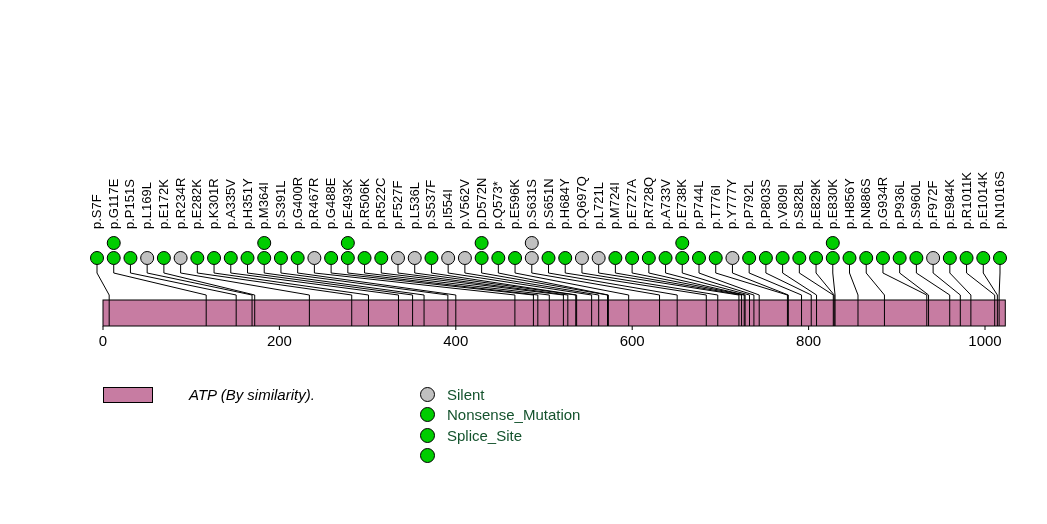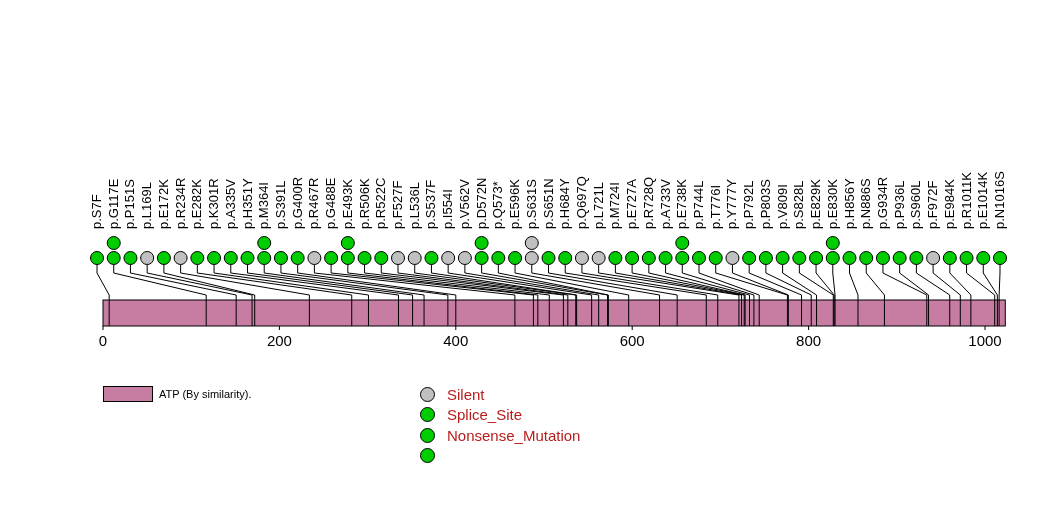--- a/index.html
+++ b/index.html
@@ -5,27 +5,27 @@
   html, body { margin: 0; padding: 0; background: #ffffff; }
   body { width: 1047px; height: 524px; overflow: hidden;
          font-family: "Liberation Sans", sans-serif; }
   #figure { position: relative; width: 1047px; height: 524px; background: #ffffff; }
   svg text { font-family: "Liberation Sans", sans-serif; fill: #000; }
 
   .legend-domain { position: absolute; left: 103px; top: 386px;
                    display: flex; align-items: center; }
   .domain-swatch { display: inline-block; width: 48px; height: 14px;
                    border: 1px solid #000; }
-  .legend-domain .legend-label { margin-left: 6px; font-size: 11px; color: #000; }
+  .legend-domain .legend-label { margin-left: 36px; font-size: 15px; color: #000; font-style: italic; }
 
   .legend-types { position: absolute; left: 420px; top: 384px; }
   .legend-type-row { display: flex; align-items: center; height: 20.5px; }
   .type-swatch { display: inline-block; width: 13px; height: 13px;
                  border-radius: 50%; border: 1px solid #000; }
-  .legend-type-row .legend-label { margin-left: 12px; font-size: 15px; color: #b91c1c; }
+  .legend-type-row .legend-label { margin-left: 12px; font-size: 15px; color: #14532d; }
 </style>
 </head>
 <body>
 
 <div id="figure">
 
   <svg id="lollipop-svg" width="1047" height="524" viewBox="0 0 1047 524">
       <rect x="103" y="300" width="902.2860000000001" height="26" fill="#C77CA2" stroke="#000" stroke-width="1"></rect>
       <path d="M 97 264.5 L 97 273 L 109.174 295 L 109.174 326" fill="none" stroke="#000" stroke-width="1"></path>
       <path d="M 113.72222222222223 264.5 L 113.72222222222223 273 L 206.19400000000002 295 L 206.19400000000002 326" fill="none" stroke="#000" stroke-width="1"></path>
@@ -218,24 +218,24 @@
     <span class="legend-label">ATP (By similarity).</span>
   </div>
 
   <div class="legend-types">
     <div class="legend-type-row">
       <span class="type-swatch" style="background: rgb(192, 192, 192);"></span>
       <span class="legend-label">Silent</span>
     </div>
     <div class="legend-type-row">
       <span class="type-swatch" style="background: rgb(0, 205, 0);"></span>
+      <span class="legend-label">Nonsense_Mutation</span>
+    </div>
+    <div class="legend-type-row">
+      <span class="type-swatch" style="background: rgb(0, 205, 0);"></span>
       <span class="legend-label">Splice_Site</span>
     </div>
     <div class="legend-type-row">
       <span class="type-swatch" style="background: rgb(0, 205, 0);"></span>
-      <span class="legend-label">Nonsense_Mutation</span>
-    </div>
-    <div class="legend-type-row">
-      <span class="type-swatch" style="background: rgb(0, 205, 0);"></span>
     </div>
   </div>
 
 </div>
 
 </body></html>

